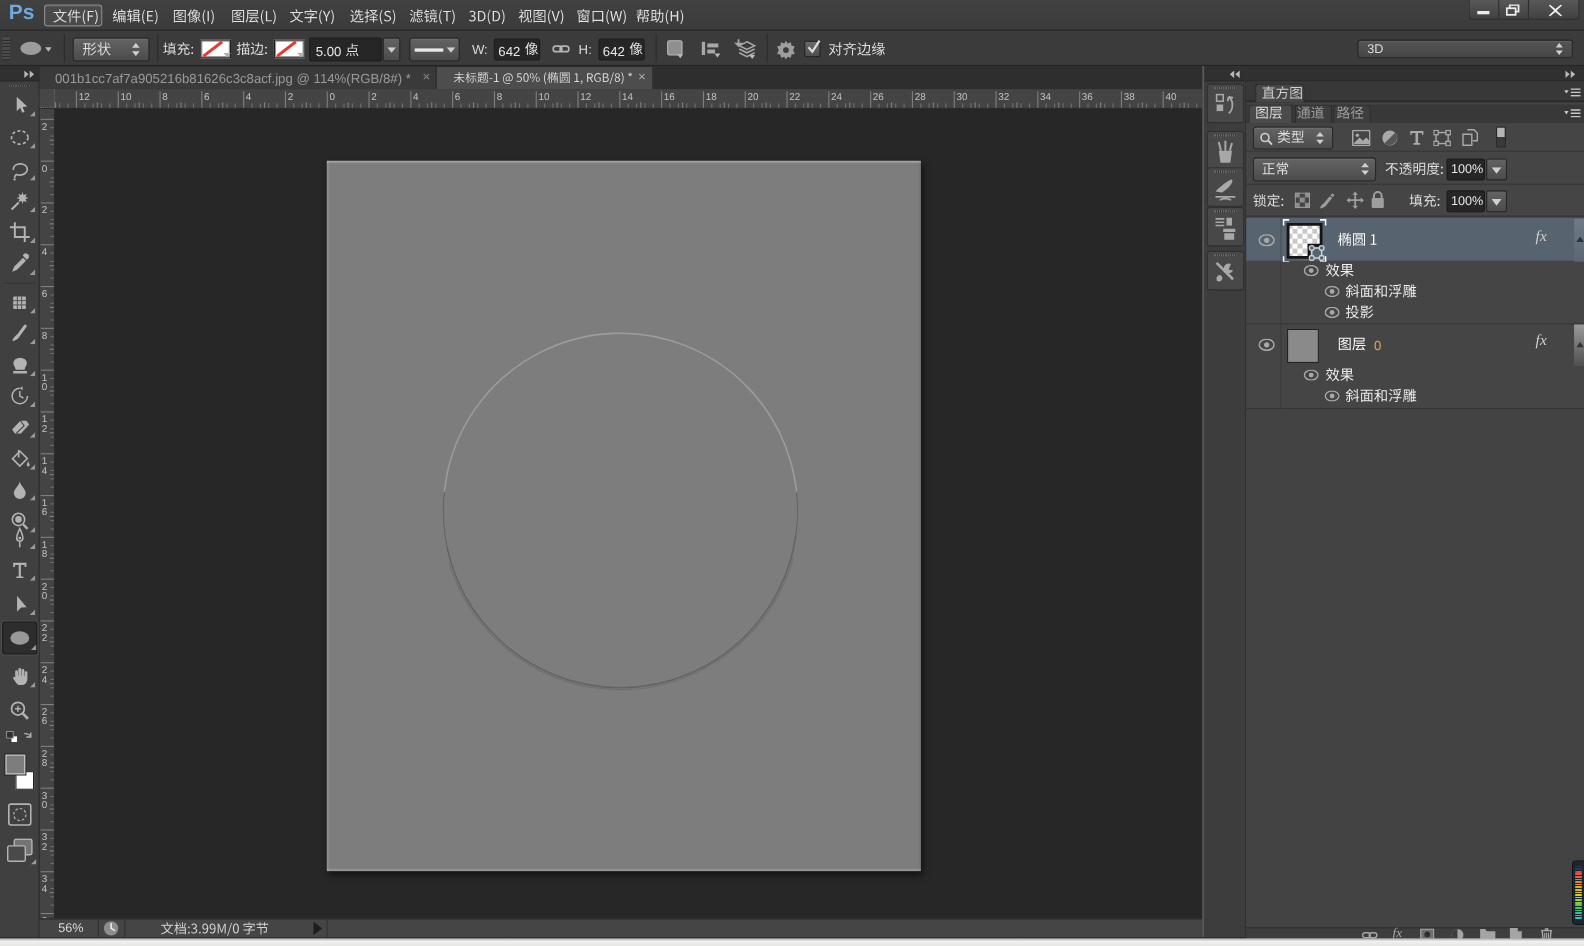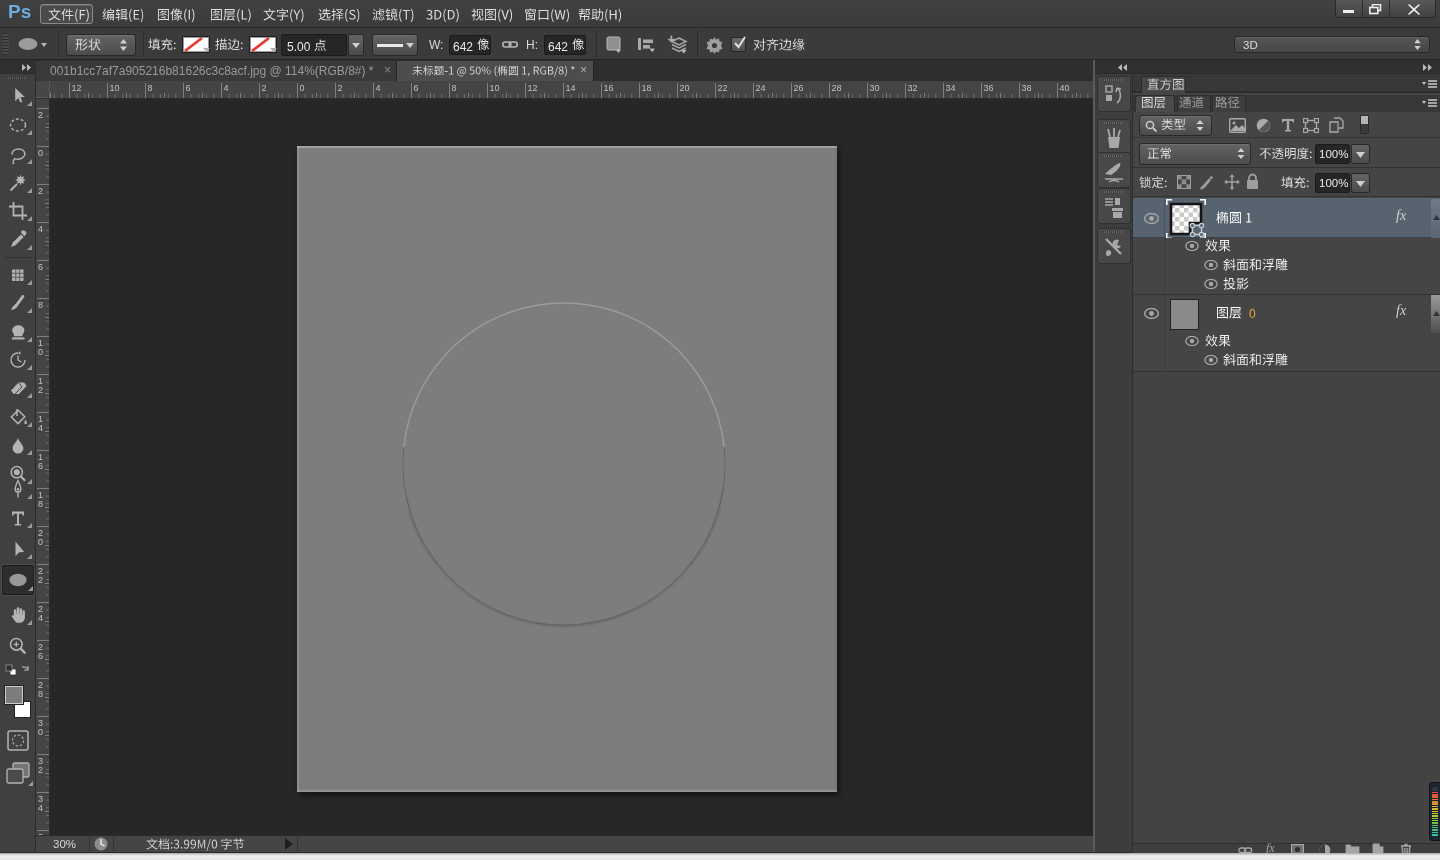--- a/index.html
+++ b/index.html
@@ -676,21 +676,21 @@
       <text x="2" y="749.6" font-size="9" fill="#c2c2c2" font-family="Liberation Sans">6</text>
     </svg>
 <div class="ab" style="left:50px;top:99px;width:1043px;height:736px;background:#272727"></div>
 <div class="ab" style="left:297px;top:146px;width:540px;height:646px;background:#7d7d7d;box-shadow:2px 3px 6px rgba(0,0,0,0.55), inset 0 2px 1px rgba(255,255,255,0.28), inset 2px 0 1px rgba(255,255,255,0.12), inset 0 -2px 1px rgba(255,255,255,0.18), inset -2px 0 1px rgba(0,0,0,0.05)"></div>
 <svg class="ab" style="left:297px;top:146px" width="540" height="646" viewBox="0 0 540 646">
       <path d="M 109.5 351.5 A 161.0 161.0 0 1 1 426.4 340.4" fill="none" stroke="#9e9e9e" stroke-width="1.4" opacity="0.95"></path>
       <path d="M 427.1 301.2 A 161.0 161.0 0 1 1 106.9 301.2" fill="none" stroke="#636363" stroke-width="1.4" opacity="0.95"></path>
       <path d="M 424.4 360.2 A 163.0 163.0 0 0 1 111.1 365.7" fill="none" stroke="#6b6b6b" stroke-width="1" opacity="0.8"></path>
     </svg>
 <div class="ab" style="left:36px;top:835px;width:1057px;height:17px;background:#454545;border-top:1px solid #2b2b2b"></div>
-<div class="ab" style="left:53px;top:838px;font-size:11.5px;color:#dadada">30%</div>
+<div class="ab" style="left:53px;top:838px;font-size:11.5px;color:#dadada">56%</div>
 <div class="ab" style="left:89px;top:835px;width:1px;height:17px;background:#333"></div>
 <svg class="ab" style="left:94px;top:837px" width="14" height="14" viewBox="0 0 14 14">
       <circle cx="7" cy="7" r="6.5" fill="#8d8d8d"></circle>
       <path d="M7 2 V7 L10.5 9" stroke="#efefef" stroke-width="1.4" fill="none"></path>
     </svg>
 <div class="ab" style="left:113px;top:835px;width:1px;height:17px;background:#333"></div>
 <svg style="position:absolute;left:146.0px;top:838.0px" width="100" height="13" viewBox="0 0 100 13">
       <path d="M5.1 0.7C5.4 1.3 5.8 2.1 6 2.6L7 2.2C6.8 1.8 6.4 1 6 0.4ZM0.6 2.6V3.5H2.5C3.2 5.3 4.1 6.9 5.4 8.2C4 9.3 2.4 10.1 0.4 10.6C0.6 10.9 0.9 11.3 1 11.5C3 10.8 4.7 10 6 8.8C7.4 10 9 10.9 11 11.4C11.1 11.2 11.4 10.8 11.6 10.6C9.7 10.1 8.1 9.3 6.7 8.1C7.9 6.9 8.9 5.4 9.6 3.5H11.4V2.6ZM6 7.5C4.9 6.4 4 5 3.4 3.5H8.5C7.9 5.1 7.1 6.4 6 7.5Z M22.2 1.2C22 2.1 21.5 3.4 21 4.2L21.8 4.4C22.2 3.7 22.7 2.5 23.1 1.5ZM16.8 1.5C17.2 2.4 17.6 3.6 17.8 4.3L18.6 4C18.4 3.3 17.9 2.1 17.5 1.3ZM14.3 0.5V3H12.6V3.9H14.2C13.8 5.5 13.1 7.4 12.3 8.5C12.5 8.7 12.7 9 12.8 9.3C13.4 8.5 13.9 7.1 14.3 5.7V11.5H15.2V5.5C15.5 6.1 16 6.8 16.2 7.2L16.7 6.5C16.5 6.2 15.5 4.8 15.2 4.4V3.9H16.7V3H15.2V0.5ZM16.4 9.8V10.7H22.1V11.4H23V4.9H20.3V0.5H19.5V4.9H16.7V5.8H22.1V7.3H16.8V8.1H22.1V9.8Z M25.7 5.9C26.1 5.9 26.5 5.5 26.5 5C26.5 4.5 26.1 4.2 25.7 4.2C25.2 4.2 24.9 4.5 24.9 5C24.9 5.5 25.2 5.9 25.7 5.9ZM25.7 10.7C26.1 10.7 26.5 10.4 26.5 9.9C26.5 9.4 26.1 9 25.7 9C25.2 9 24.9 9.4 24.9 9.9C24.9 10.4 25.2 10.7 25.7 10.7Z M30.5 10.7C32.1 10.7 33.3 9.8 33.3 8.2C33.3 7 32.5 6.2 31.5 6V5.9C32.4 5.6 33 4.9 33 3.8C33 2.4 31.9 1.6 30.5 1.6C29.4 1.6 28.7 2.1 28 2.7L28.6 3.3C29.1 2.8 29.7 2.5 30.4 2.5C31.3 2.5 31.9 3 31.9 3.9C31.9 4.8 31.3 5.6 29.5 5.6V6.4C31.5 6.4 32.2 7.1 32.2 8.2C32.2 9.2 31.5 9.8 30.4 9.8C29.4 9.8 28.8 9.3 28.2 8.8L27.7 9.5C28.3 10.1 29.1 10.7 30.5 10.7Z M35.7 10.7C36.1 10.7 36.5 10.4 36.5 9.9C36.5 9.4 36.1 9 35.7 9C35.2 9 34.9 9.4 34.9 9.9C34.9 10.4 35.2 10.7 35.7 10.7Z M40.2 10.7C41.8 10.7 43.3 9.3 43.3 5.8C43.3 3 42.1 1.6 40.4 1.6C39 1.6 37.9 2.7 37.9 4.5C37.9 6.3 38.8 7.2 40.3 7.2C41 7.2 41.8 6.8 42.3 6.2C42.2 8.9 41.2 9.8 40.1 9.8C39.5 9.8 39 9.6 38.6 9.1L38 9.8C38.5 10.3 39.2 10.7 40.2 10.7ZM42.3 5.2C41.7 6.1 41.1 6.4 40.5 6.4C39.4 6.4 38.9 5.6 38.9 4.5C38.9 3.3 39.5 2.5 40.4 2.5C41.5 2.5 42.2 3.4 42.3 5.2Z M46.8 10.7C48.5 10.7 50 9.3 50 5.8C50 3 48.7 1.6 47 1.6C45.7 1.6 44.5 2.7 44.5 4.5C44.5 6.3 45.5 7.2 46.9 7.2C47.7 7.2 48.4 6.8 49 6.2C48.9 8.9 47.9 9.8 46.8 9.8C46.2 9.8 45.7 9.6 45.3 9.1L44.7 9.8C45.2 10.3 45.9 10.7 46.8 10.7ZM49 5.2C48.4 6.1 47.7 6.4 47.1 6.4C46.1 6.4 45.6 5.6 45.6 4.5C45.6 3.3 46.2 2.5 47.1 2.5C48.2 2.5 48.8 3.4 49 5.2Z M51.9 10.6H52.9V5.7C52.9 4.9 52.8 3.9 52.7 3.1H52.8L53.5 5.1L55.1 9.7H55.9L57.5 5.1L58.2 3.1H58.3C58.2 3.9 58.2 4.9 58.2 5.7V10.6H59.2V1.8H57.9L56.2 6.5C56 7.1 55.8 7.7 55.6 8.3H55.5C55.3 7.7 55.1 7.1 54.9 6.5L53.2 1.8H51.9Z M60.5 12.7H61.3L64.9 1H64.1Z M68.4 10.7C70.1 10.7 71.2 9.2 71.2 6.1C71.2 3.1 70.1 1.6 68.4 1.6C66.8 1.6 65.7 3.1 65.7 6.1C65.7 9.2 66.8 10.7 68.4 10.7ZM68.4 9.8C67.4 9.8 66.8 8.7 66.8 6.1C66.8 3.6 67.4 2.5 68.4 2.5C69.4 2.5 70.1 3.6 70.1 6.1C70.1 8.7 69.4 9.8 68.4 9.8Z M80 6.2V7H75.3V7.8H80V10.4C80 10.6 79.9 10.6 79.7 10.6C79.5 10.6 78.7 10.6 77.9 10.6C78 10.8 78.2 11.3 78.3 11.5C79.3 11.5 79.9 11.5 80.4 11.4C80.8 11.2 80.9 10.9 80.9 10.4V7.8H85.6V7H80.9V6.5C82 6 83.1 5.1 83.8 4.4L83.2 3.9L83 3.9H77.2V4.8H82.1C81.5 5.3 80.7 5.9 80 6.2ZM79.5 0.7C79.8 1 80 1.4 80.1 1.7H75.4V4.2H76.3V2.6H84.6V4.2H85.5V1.7H81.2C81 1.3 80.7 0.8 80.4 0.4Z M87.6 4.7V5.6H90.8V11.5H91.7V5.6H95.7V8.7C95.7 8.9 95.6 8.9 95.4 9C95.2 9 94.4 9 93.5 8.9C93.6 9.2 93.7 9.6 93.8 9.9C94.9 9.9 95.6 9.9 96.1 9.7C96.5 9.6 96.6 9.3 96.6 8.7V4.7ZM94.1 0.5V1.8H90.8V0.5H89.9V1.8H87.1V2.7H89.9V4.1H90.8V2.7H94.1V4.1H95V2.7H97.8V1.8H95V0.5Z" fill="#d3d3d3"></path>
     </svg>
 <svg class="ab" style="left:284px;top:838px" width="10" height="12" viewBox="0 0 10 12">

